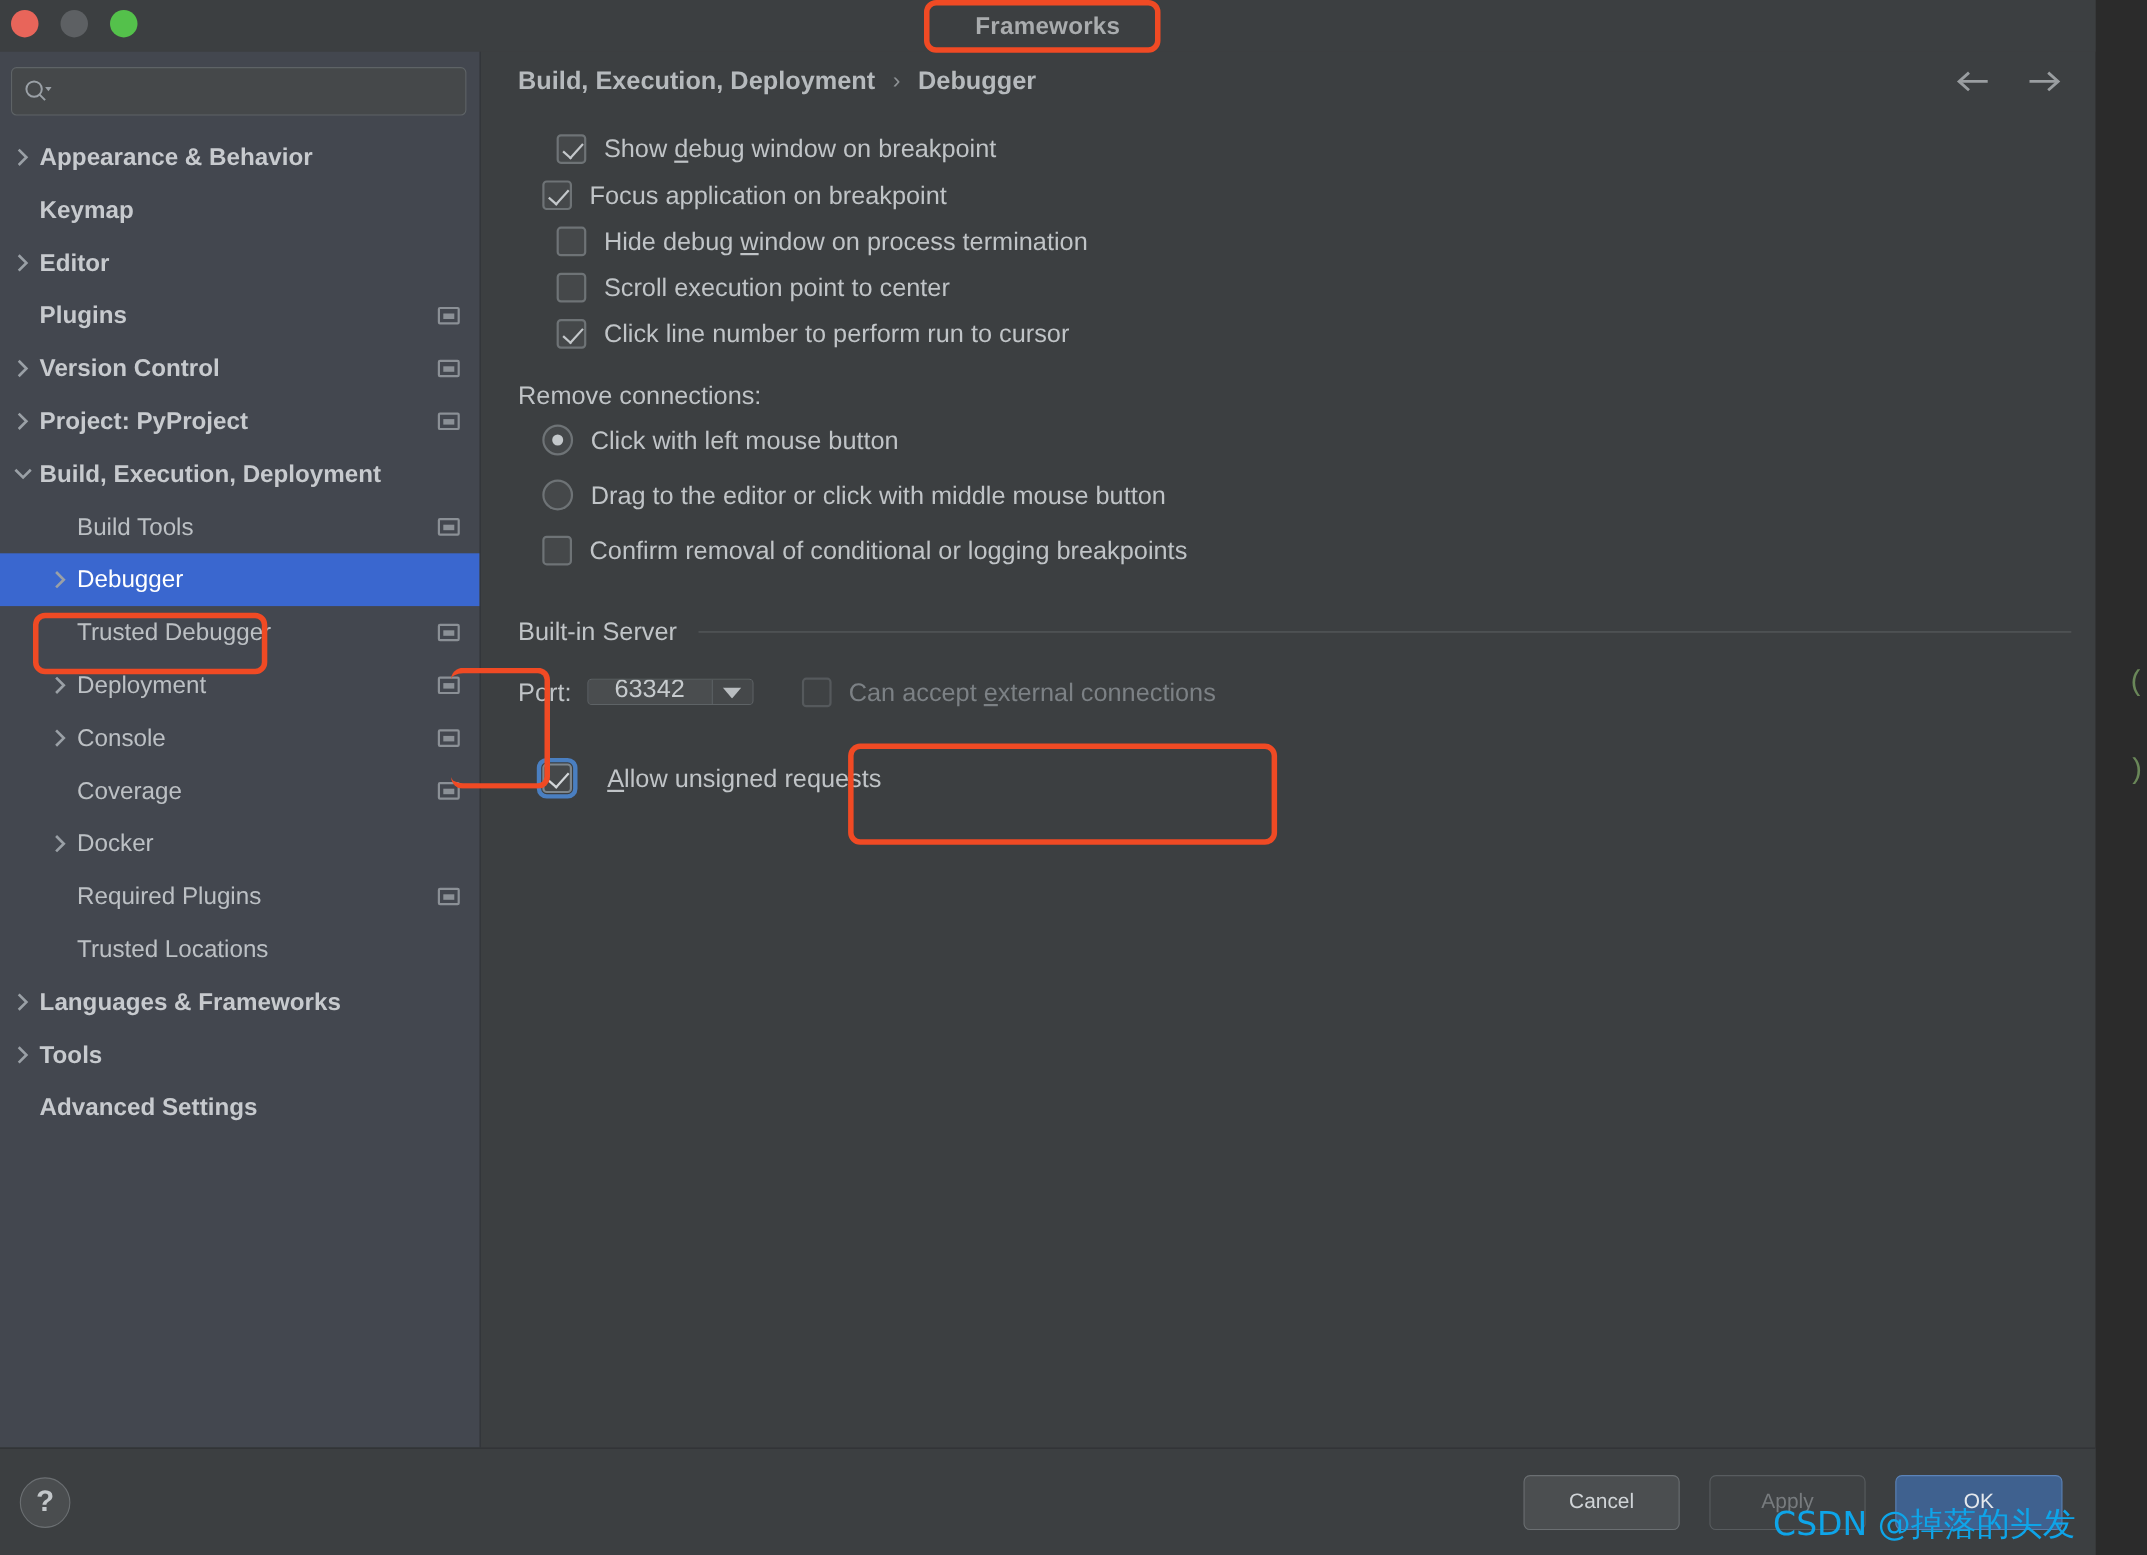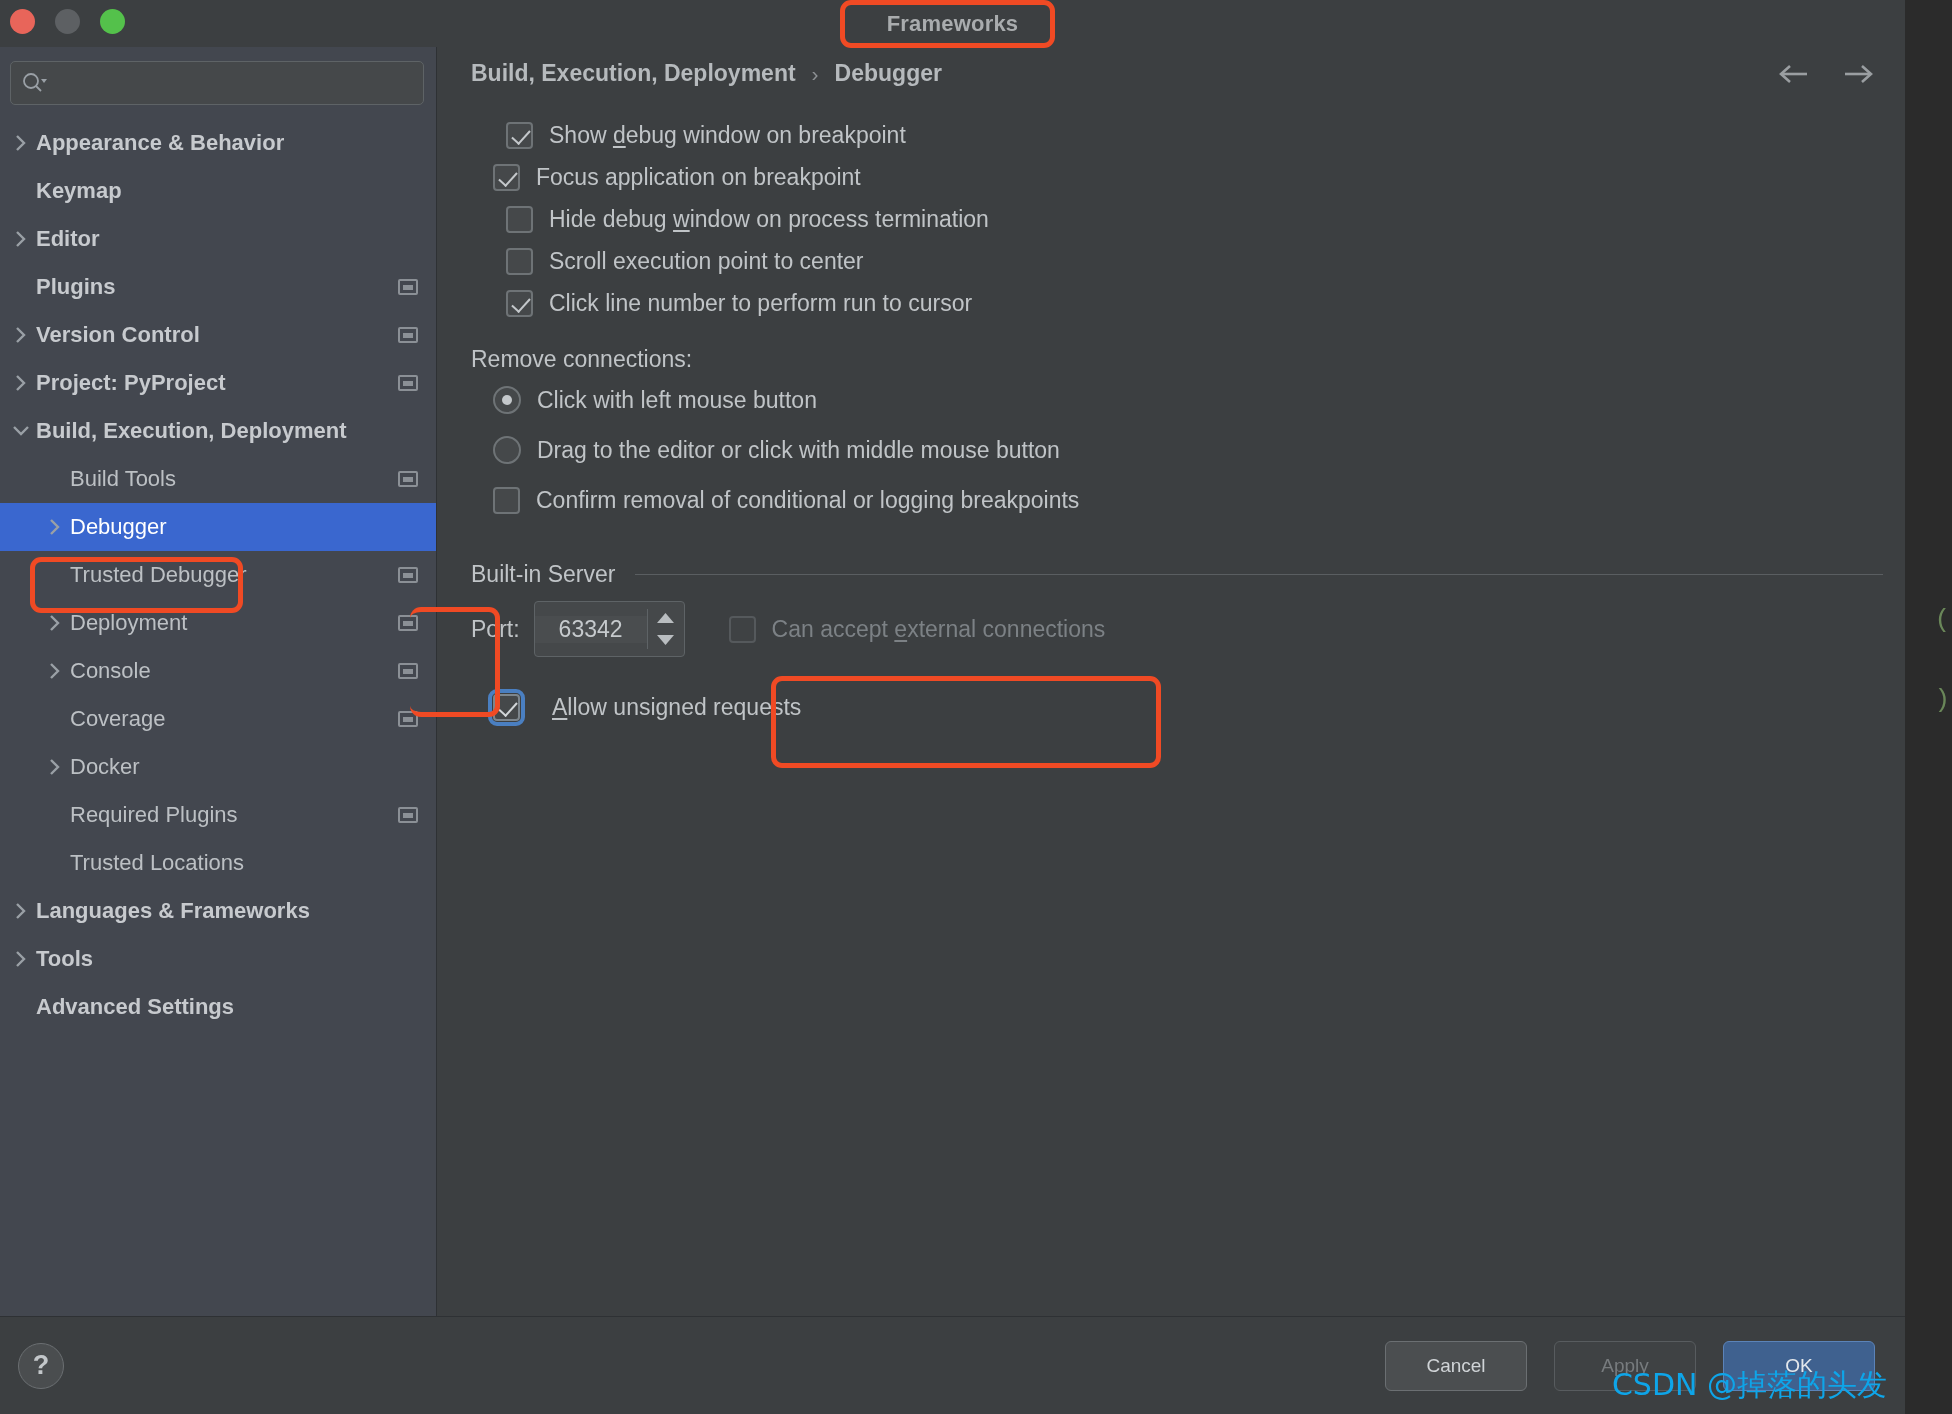--- a/index.html
+++ b/index.html
@@ -160,21 +160,21 @@
   .group-label { font-size: 23px; color: #c0c4c7; margin: 22px 0 6px 0; }
 
   
   .section-hdr { display: flex; align-items: center; margin: 40px 0 10px 0; padding-right: 22px; }
   .section-hdr .t { font-size: 23px; color: #c0c4c7; white-space: nowrap; }
   .section-hdr .line { flex: 1; height: 1px; background: #5a5e61; margin-left: 20px; }
 
   .port-row { display: flex; align-items: center; height: 46px; margin-top: 18px; }
   .port-label { font-size: 23px; color: #c0c4c7; margin-right: 14px; }
   .spinner {
-    display: flex; align-items: center; height: 56px;
+    display: flex; align-items: flex-end; height: 24px;
     border: 1px solid #5e6366; border-radius: 4px; background: #45484a; overflow: hidden;
   }
   .spinner .val {
     width: 112px; display: flex; align-items: center; justify-content: center;
     font-size: 23px; color: #c6cacd; background: #4a4d4f;
   }
   .spinner .arrows {
     width: 37px; border-left: 1px solid #5e6366; display: flex;
     flex-direction: column; align-items: center; justify-content: center; gap: 4px;
     background: #45484a;

